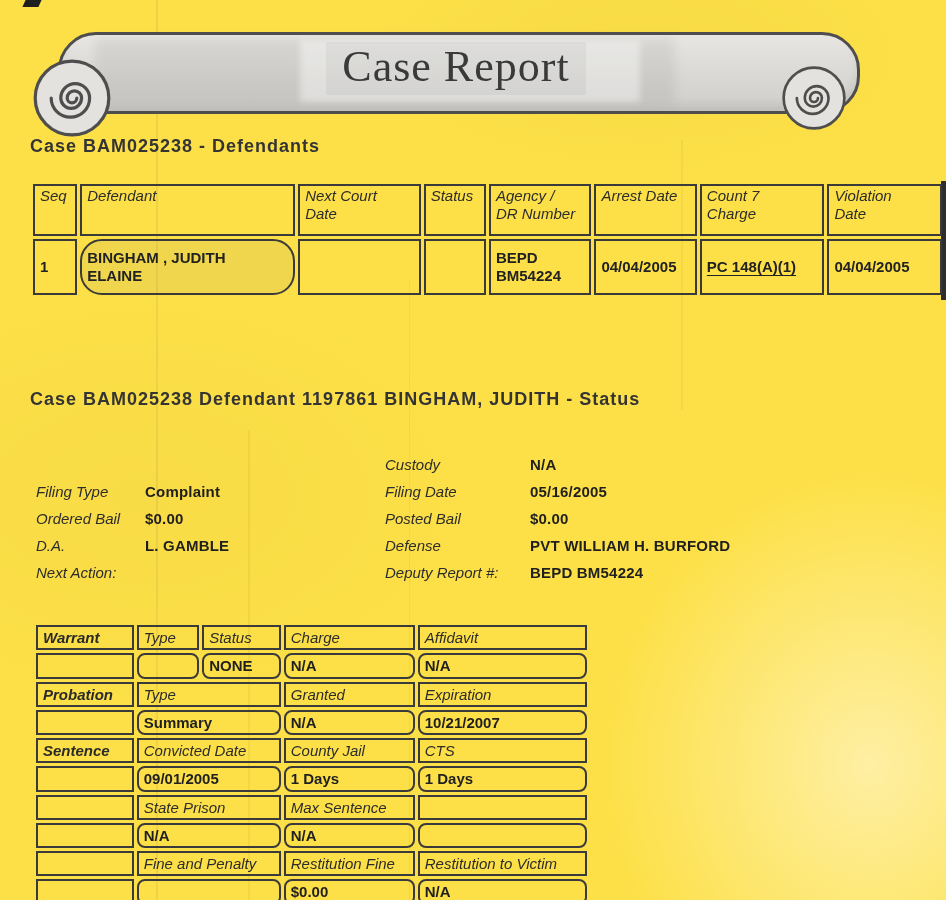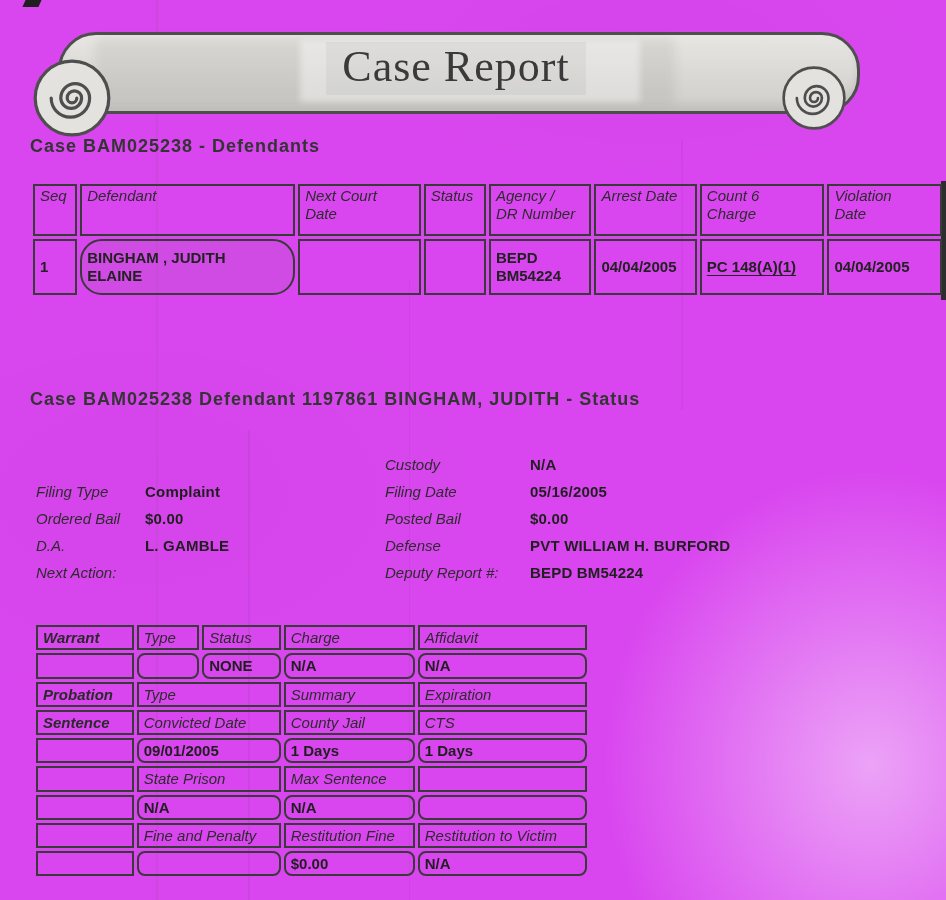--- a/index.html
+++ b/index.html
@@ -1,18 +1,18 @@
 <!DOCTYPE html>
 <html><head>
 <meta charset="utf-8">
 <style>
   html,body { margin:0; padding:0; }
   .page {
     position:relative; width:946px; height:900px; overflow:hidden;
-    background:#d946ef; color:#2f2f2f;
+    background:#fde047; color:#2f2f2f;
     font-family:"Liberation Sans", sans-serif;
   }
   .page::before {
     content:""; position:absolute; inset:0; pointer-events:none;
     background:
       radial-gradient(ellipse 420px 180px at 68% 6%, rgba(0,0,0,0.025), transparent 70%),
       radial-gradient(ellipse 520px 320px at 15% 55%, rgba(0,0,0,0.018), transparent 70%),
       radial-gradient(ellipse 380px 420px at 92% 85%, rgba(255,255,255,0.5), transparent 70%);
   }
   
@@ -124,21 +124,21 @@
     <tbody>
         <tr class="hdr">
       <td>Seq</td>
       <td>Defendant</td>
       <td>Next Court
 Date</td>
       <td>Status</td>
       <td>Agency /
 DR Number</td>
       <td>Arrest Date</td>
-      <td>Count 6
+      <td>Count 7
 Charge</td>
       <td>Violation
 Date</td>
     </tr>
     <tr class="dat">
       <td>1</td>
       <td class="faded">BINGHAM , JUDITH
 ELAINE</td>
       <td></td>
       <td></td>
@@ -215,22 +215,28 @@
     <tr>
       <td></td>
       <td class="val"></td>
       <td class="val">NONE</td>
       <td class="val">N/A</td>
       <td class="val">N/A</td>
     </tr>
     <tr>
       <td class="sec">Probation</td>
       <td class="lbl" colspan="2">Type</td>
-      <td class="lbl">Summary</td>
+      <td class="lbl">Granted</td>
       <td class="lbl">Expiration</td>
+    </tr>
+    <tr>
+      <td></td>
+      <td class="val" colspan="2">Summary</td>
+      <td class="val">N/A</td>
+      <td class="val">10/21/2007</td>
     </tr>
     <tr>
       <td class="sec">Sentence</td>
       <td class="lbl" colspan="2">Convicted Date</td>
       <td class="lbl">County Jail</td>
       <td class="lbl">CTS</td>
     </tr>
     <tr>
       <td></td>
       <td class="val" colspan="2">09/01/2005</td>

